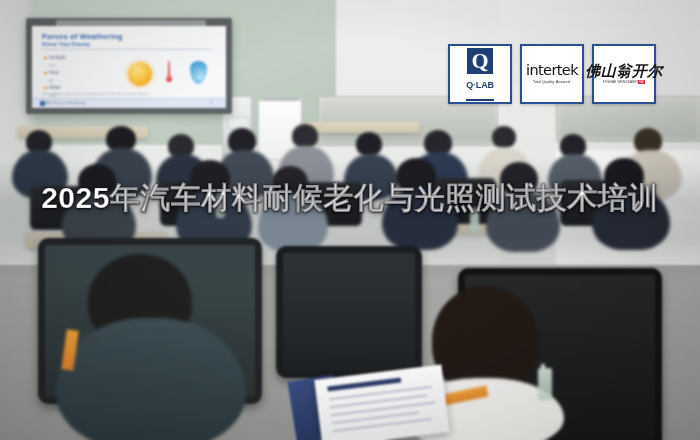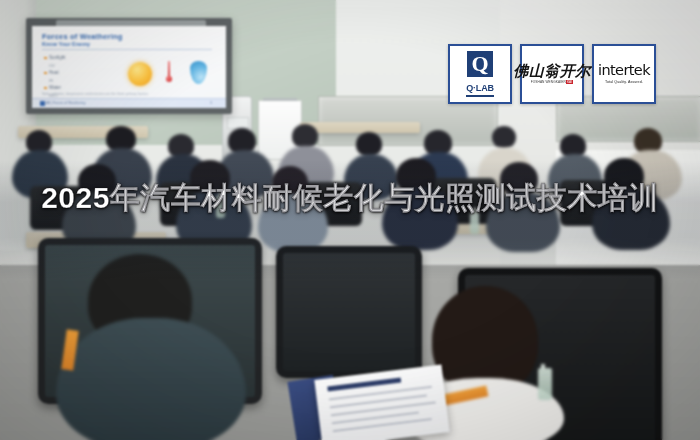--- a/index.html
+++ b/index.html
@@ -385,21 +385,21 @@
     align-items: center;
     justify-content: center;
     margin: 0 auto 1px;
   }
   .qlab-word {
     font-size: 9px;
     font-weight: bold;
     color: #1f3f76;
     letter-spacing: -.2px;
     border-bottom: 2px solid #1f3f76;
-    padding-bottom: 2px;
+    padding-bottom: 9px;
     display: inline-block;
   }
   .cn-logo {
     text-align: center;
     line-height: 1;
   }
   .cn-logo-main {
     font-size: 15px;
     font-weight: bold;
     color: #141414;
@@ -597,34 +597,34 @@
   <div class="logo-band">
 
     <div class="logo-tile">
       <div class="qlab">
         <div class="qlab-mark">Q</div>
         <div class="qlab-word">Q·LAB</div>
       </div>
     </div>
 
     <div class="logo-tile">
+      <div class="itk">
+        <div class="itk-word">intertek</div>
+        <div class="itk-tag">Total Quality. Assured.</div>
+      </div>
+    </div>
+
+    <div class="logo-tile">
       <div class="cn-logo">
         <div class="cn-logo-main">佛山翁开尔</div>
         <div class="cn-logo-sub">
           <span>FOSHAN WENGKAIER</span><span class="red">KAI</span>
         </div>
       </div>
     </div>
 
-    <div class="logo-tile">
-      <div class="itk">
-        <div class="itk-word">intertek</div>
-        <div class="itk-tag">Total Quality. Assured.</div>
-      </div>
-    </div>
-
   </div>
 
   <div class="headline">
     <span>2025年汽车材料耐候老化与光照测试技术培训</span>
   </div>
 
 </div>
 
 </body></html>

